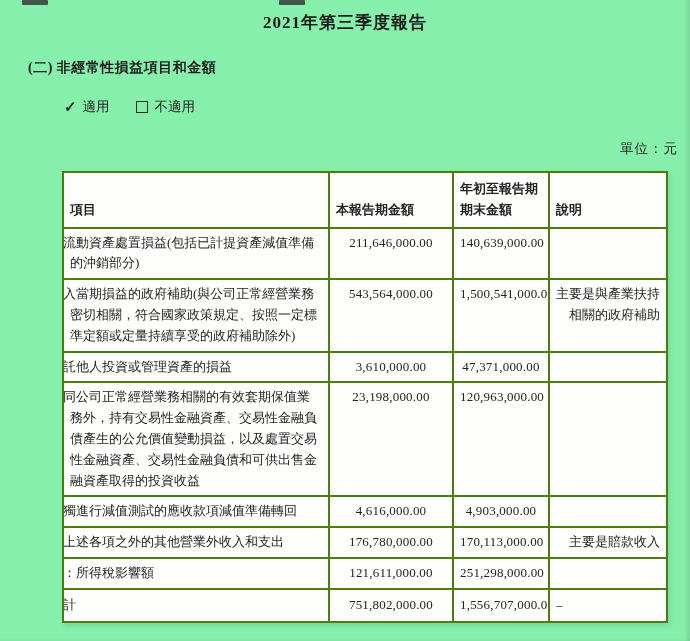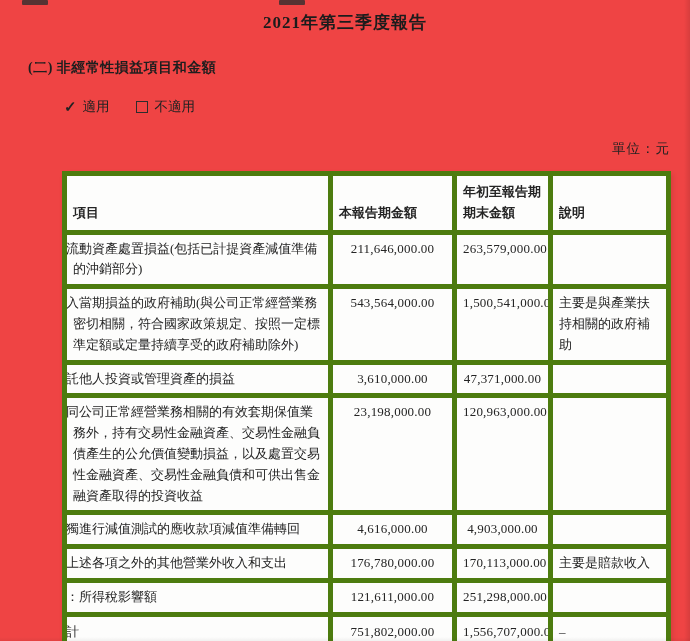--- a/index.html
+++ b/index.html
@@ -1,19 +1,19 @@
 <!DOCTYPE html>
 <html><head>
 <meta charset="utf-8">
 <style>
   html,body{margin:0;padding:0;background:#ffffff;}
   .page{
     position:relative;
     width:690px;height:641px;
-    background:#ef4444;
+    background:#86efac;
     overflow:hidden;
     font-family:"Liberation Serif","DejaVu Serif",serif;
     color:#242424;
   }
   
   .edge-right{position:absolute;top:0;right:0;width:6px;height:100%;
     background:linear-gradient(to right,rgba(0,0,0,0),rgba(0,0,0,0.10));}
   .edge-bottom{position:absolute;bottom:0;left:0;width:100%;height:4px;
     background:linear-gradient(to bottom,rgba(0,0,0,0),rgba(0,0,0,0.05));}
   .artifact{position:absolute;top:0;height:5px;background:#2f2f2f;opacity:.8;border-radius:1px;}
@@ -30,44 +30,44 @@
   .applicability{
     margin:21px 0 0 64px;font-size:13.5px;display:flex;align-items:center;color:#222;
   }
   .applicability .check{font-size:15px;font-weight:bold;margin-right:6px;line-height:1;}
   .applicability .gap{display:inline-block;width:26px;}
   .applicability .box{
     display:inline-block;width:10px;height:10px;border:1.5px solid #2d2d2d;
     margin-right:7px;background:transparent;
   }
   .unit-line{
-    margin-top:24px;padding-right:20px;text-align:right;font-size:13.5px;color:#222;letter-spacing:1px;
+    margin-top:24px;padding-right:12px;text-align:right;font-size:13.5px;color:#222;letter-spacing:1px;
   }
 
   table.report{
     margin:13px 0 0 62px;border-collapse:collapse;table-layout:fixed;width:604px;
     box-shadow:2px 3px 5px rgba(0,0,0,0.10);
     background:#fdfdfc;
   }
   table.report th,table.report td{
-    border:5px solid #4d7c0f;
+    border:2px solid #4d7c0f;
     font-size:13px;line-height:1.6;color:#242424;
     padding:4px 6px;vertical-align:top;
     overflow:hidden;
   }
   table.report th{
     font-weight:bold;vertical-align:bottom;text-align:left;padding-bottom:6px;padding-top:6px;
   }
   th.h-num{text-align:right;}
   th.h-num .ln{display:block;}
   col.c1{width:266px;}col.c2{width:124px;}col.c3{width:96px;}col.c4{width:118px;}
   td.item{padding-left:26px;text-indent:-20px;text-align:left;}
   td.item.indent2{padding-left:44px;text-indent:0;}
   td.num{text-align:center;font-size:12.5px;letter-spacing:.2px;white-space:nowrap;}
-  td.note{font-size:13px;}
+  td.note{text-align:right;font-size:13px;}
   td.note.note-left{text-align:left;}
   tr.total td{padding-top:5px;padding-bottom:5px;}
 </style>
 </head>
 <body>
 
 <div class="page">
   <div class="artifact a1"></div>
   <div class="artifact a2"></div>
   <div class="edge-right"></div>
@@ -102,21 +102,21 @@
           <span class="ln">年初至報告期</span>
           <span class="ln">期末金額</span>
         </th>
         <th>說明</th>
       </tr>
     </thead>
     <tbody>
       <tr>
         <td class="item">非流動資產處置損益(包括已計提資產減值準備的沖銷部分)</td>
         <td class="num">211,646,000.00</td>
-        <td class="num">263,579,000.00</td>
+        <td class="num">140,639,000.00</td>
         <td class="note"></td>
       </tr>
       <tr>
         <td class="item">計入當期損益的政府補助(與公司正常經營業務密切相關，符合國家政策規定、按照一定標準定額或定量持續享受的政府補助除外)</td>
         <td class="num">543,564,000.00</td>
         <td class="num">1,500,541,000.00</td>
         <td class="note">主要是與產業扶持相關的政府補助</td>
       </tr>
       <tr>
         <td class="item">委託他人投資或管理資產的損益</td>

